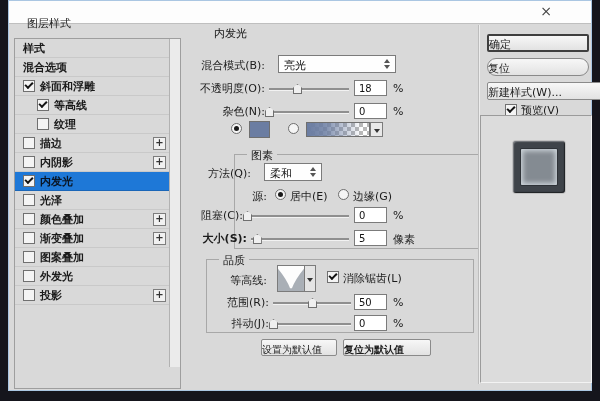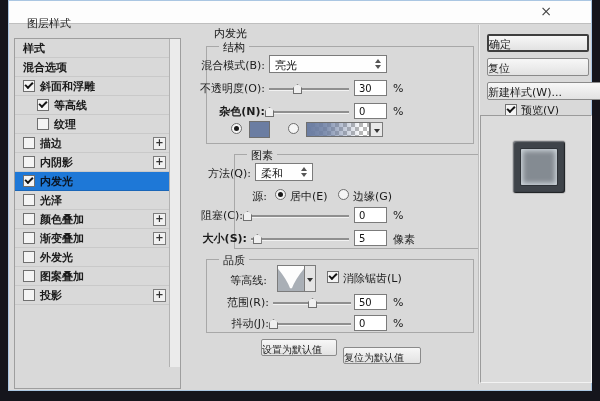--- a/index.html
+++ b/index.html
@@ -37,21 +37,21 @@
   .trash .can{position:absolute;left:1px;top:4px;width:10px;height:8px;background:#4c4c4c;border-radius:0 0 2px 2px;}
   
   .panel-title{position:absolute;left:205px;top:25px;font-size:11px;color:#141414;}
   .group{position:absolute;border:1px solid #a8a8a8;background:transparent;box-sizing:border-box;}
   .group-label{position:absolute;top:-7px;left:12px;background:#d9d9d9;padding:0 4px;font-size:11px;color:#141414;}
   .g-struct{left:197px;top:45px;width:268px;height:98px;}
   .g-elem{left:197px;top:153px;width:268px;height:95px;margin-left:28px;}
   .g-qual{left:197px;top:258px;width:268px;height:74px;}
   .flabel{position:absolute;font-size:11px;color:#1b1b1b;text-align:right;white-space:nowrap;}
   .dropdown{position:absolute;background:#fefefe;border:1px solid #7b7b7b;box-sizing:border-box;
-            font-size:11px;color:#111;padding:2px 16px 0 5px;white-space:nowrap;}
+            font-size:11px;color:#111;padding:2px 16px 0 5px;white-space:nowrap;margin-left:9px;}
   .stepper{position:absolute;right:4px;top:50%;margin-top:-5px;width:7px;height:10px;}
   .stepper::before{content:"";position:absolute;left:0;top:0;border-left:3.5px solid transparent;border-right:3.5px solid transparent;border-bottom:4px solid #555;}
   .stepper::after{content:"";position:absolute;left:0;bottom:0;border-left:3.5px solid transparent;border-right:3.5px solid transparent;border-top:4px solid #555;}
   .track{position:absolute;height:2px;background:#8f8f8f;border-bottom:1px solid #f2f2f2;}
   .thumb{position:absolute;top:-4px;width:9px;height:10px;background:#efefef;border:1px solid #6f6f6f;box-sizing:border-box;
          clip-path:polygon(50% 0,100% 38%,100% 100%,0 100%,0 38%);}
   .valbox{position:absolute;width:33px;height:16px;background:#fff;border:1px solid #7b7b7b;box-sizing:border-box;
           font-size:10px;color:#111;padding:2px 0 0 4px;}
   .unit{position:absolute;font-size:11px;color:#1b1b1b;}
   .radio{position:absolute;width:11px;height:11px;border:1px solid #6d6d6d;border-radius:50%;background:#f5f5f5;box-sizing:border-box;}
@@ -138,54 +138,51 @@
           <span class="sb-label">颜色叠加</span>
           <span class="plus">+</span>
         </div>
         <div class="sb-row">
           <span class="cb"></span>
           <span class="sb-label">渐变叠加</span>
           <span class="plus">+</span>
         </div>
         <div class="sb-row">
           <span class="cb"></span>
+          <span class="sb-label">图案叠加</span>
+        </div>
+        <div class="sb-row">
+          <span class="cb"></span>
           <span class="sb-label">外发光</span>
-        </div>
-        <div class="sb-row">
-          <span class="cb"></span>
-          <span class="sb-label">图案叠加</span>
         </div>
         <div class="sb-row">
           <span class="cb"></span>
           <span class="sb-label">投影</span>
           <span class="plus">+</span>
         </div>
       </div>
     <div class="sb-scroll"></div>
   </div>
 
   <div class="panel-title">内发光</div>
 
-  <div class="group g-struct">
-    <span class="group-label">结构</span>
-  </div>
   <div class="flabel" style="left:150px;top:57px;width:106px;">混合模式(B):</div>
   <div class="dropdown" style="left:260px;top:54px;width:118px;height:18px;">
     <span>亮光</span>
     <span class="stepper"></span>
   </div>
 
   <div class="flabel" style="left:150px;top:80px;width:106px;">不透明度(O):</div>
   <div class="track" style="left:260px;top:87px;width:80px;">
     <div class="thumb" style="left: calc(35% - 4px);"></div>
   </div>
-  <div class="valbox" style="left:345px;top:79px;">30</div>
+  <div class="valbox" style="left:345px;top:79px;">18</div>
   <div class="unit" style="left:384px;top:81px;">%</div>
 
-  <div class="flabel" style="left:150px;top:103px;width:106px;font-weight:bold;">杂色(N):</div>
+  <div class="flabel" style="left:150px;top:103px;width:106px;">杂色(N):</div>
   <div class="track" style="left:260px;top:110px;width:80px;">
     <div class="thumb" style="left: calc(0% - 4px);"></div>
   </div>
   <div class="valbox" style="left:345px;top:102px;">0</div>
   <div class="unit" style="left:384px;top:104px;">%</div>
 
   <span class="radio sel" style="left:222px;top:122px;"></span>
   <span class="swatch" style="left:240px;top:120px;background:#6b7da2;"></span>
   <span class="radio" style="left:279px;top:122px;"></span>
   <span class="gradbar" style="left:297px;top:121px;"></span>
@@ -241,26 +238,26 @@
   <div class="unit" style="left:384px;top:295px;">%</div>
 
   <div class="flabel" style="left:160px;top:315px;width:100px;">抖动(J):</div>
   <div class="track" style="left:264px;top:322px;width:78px;">
     <div class="thumb" style="left: calc(0% - 4px);"></div>
   </div>
   <div class="valbox" style="left:345px;top:314px;">0</div>
   <div class="unit" style="left:384px;top:316px;">%</div>
 
   <div class="btn small" style="left:252px;top:338px;width:76px;height:17px;">设置为默认值</div>
-  <div class="btn small" style="left:334px;top:346px;width:78px;height:17px;">复位为默认值</div>
+  <div class="btn small" style="left:334px;top:338px;width:88px;height:17px;font-weight:bold;">复位为默认值</div>
 
   <div class="vsep"></div>
 
   <div class="btn default" style="left:478px;top:33px;width:102px;height:18px;">确定</div>
-  <div class="btn" style="left:478px;top:57px;width:102px;height:18px;">复位</div>
+  <div class="btn" style="left:478px;top:57px;width:102px;height:18px;border-radius:9px;">复位</div>
   <div class="btn" style="left:478px;top:81px;width:122px;height:18px;">新建样式(W)...</div>
   <span class="cb checked pv-cb"></span>
   <div class="pv-label">预览(V)</div>
 
   <div class="preview-panel">
     <div class="pthumb">
       <div class="inner"></div>
     </div>
   </div>
 

